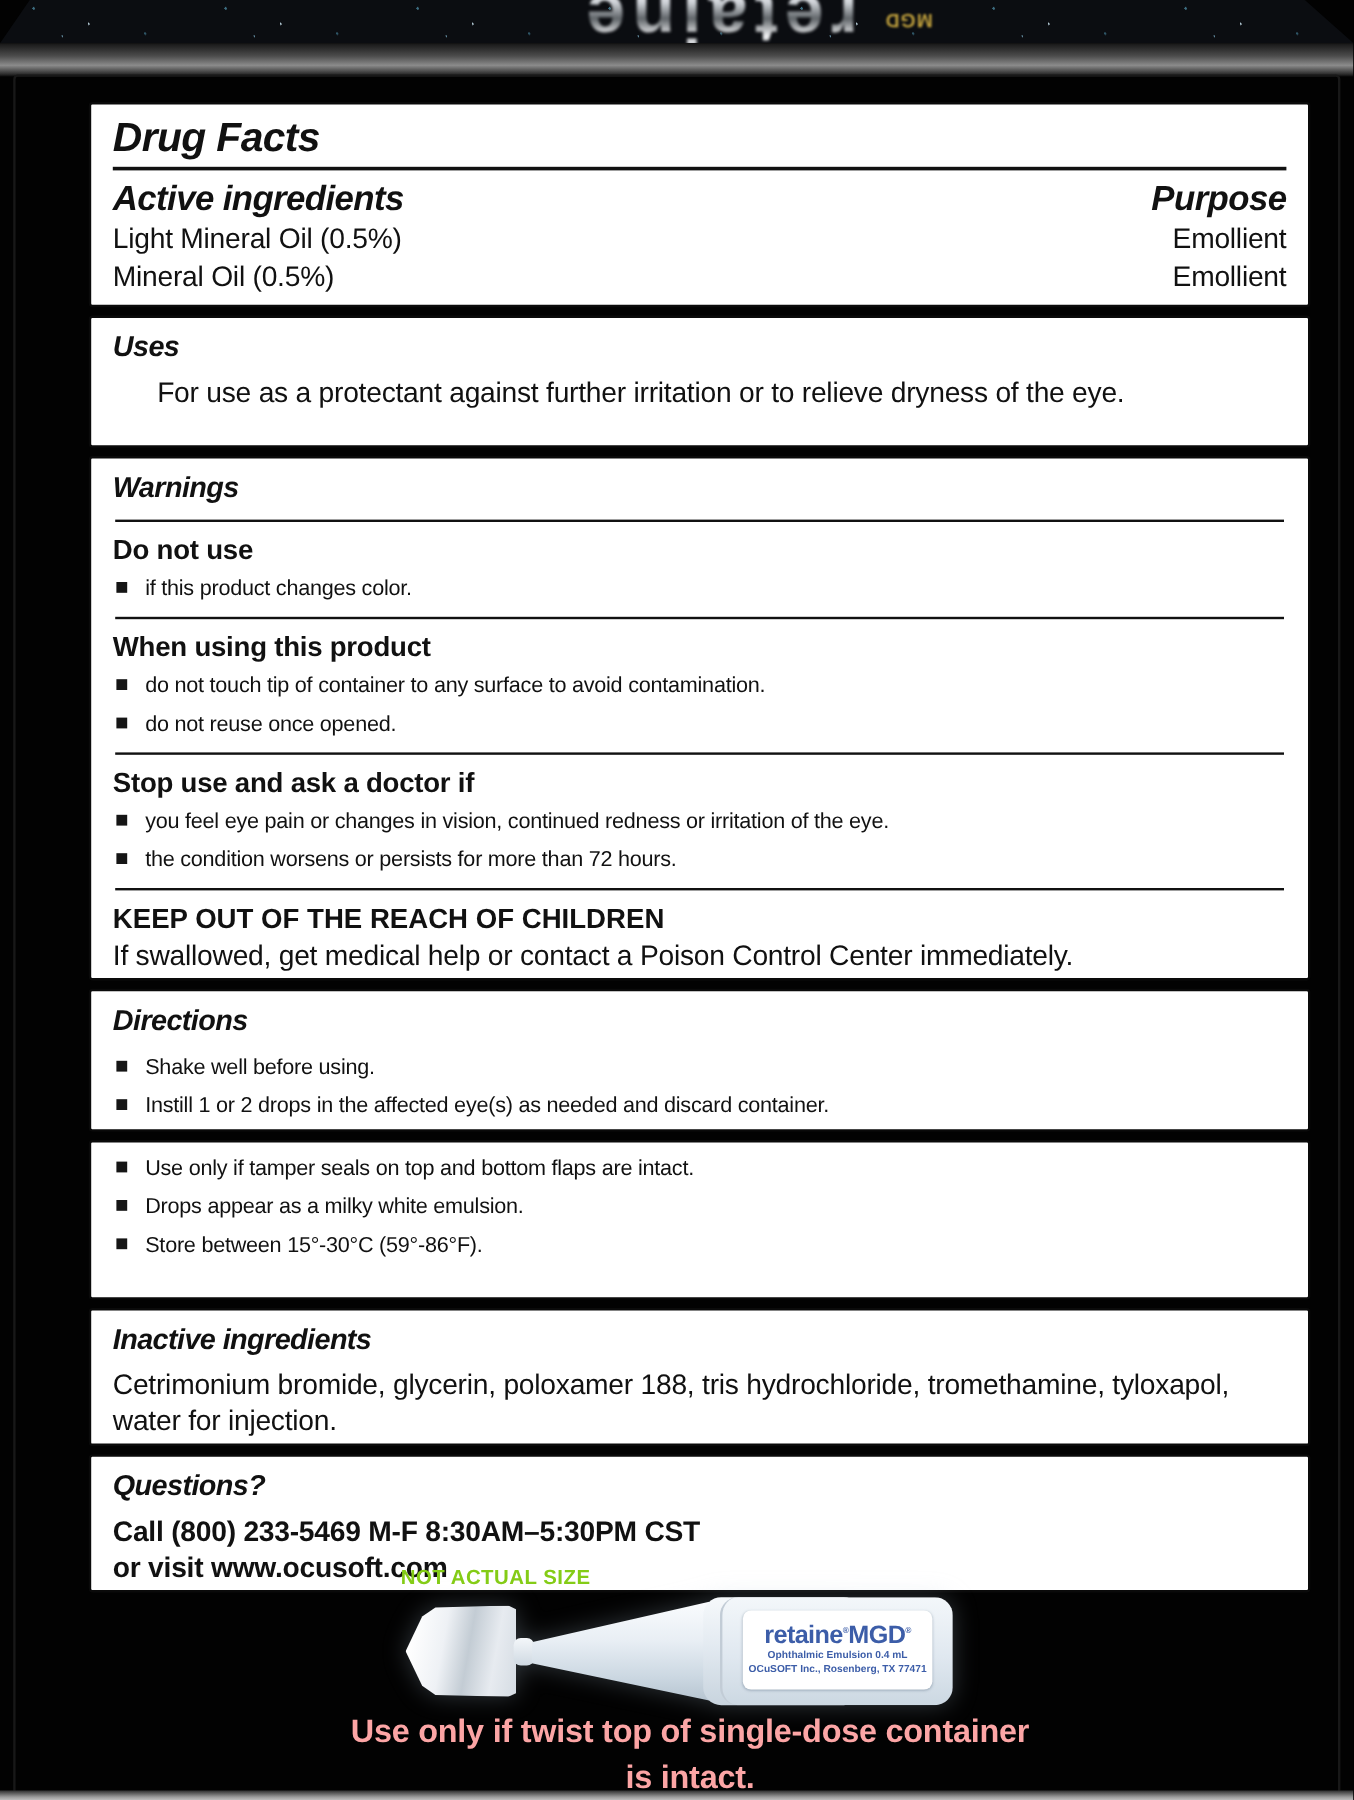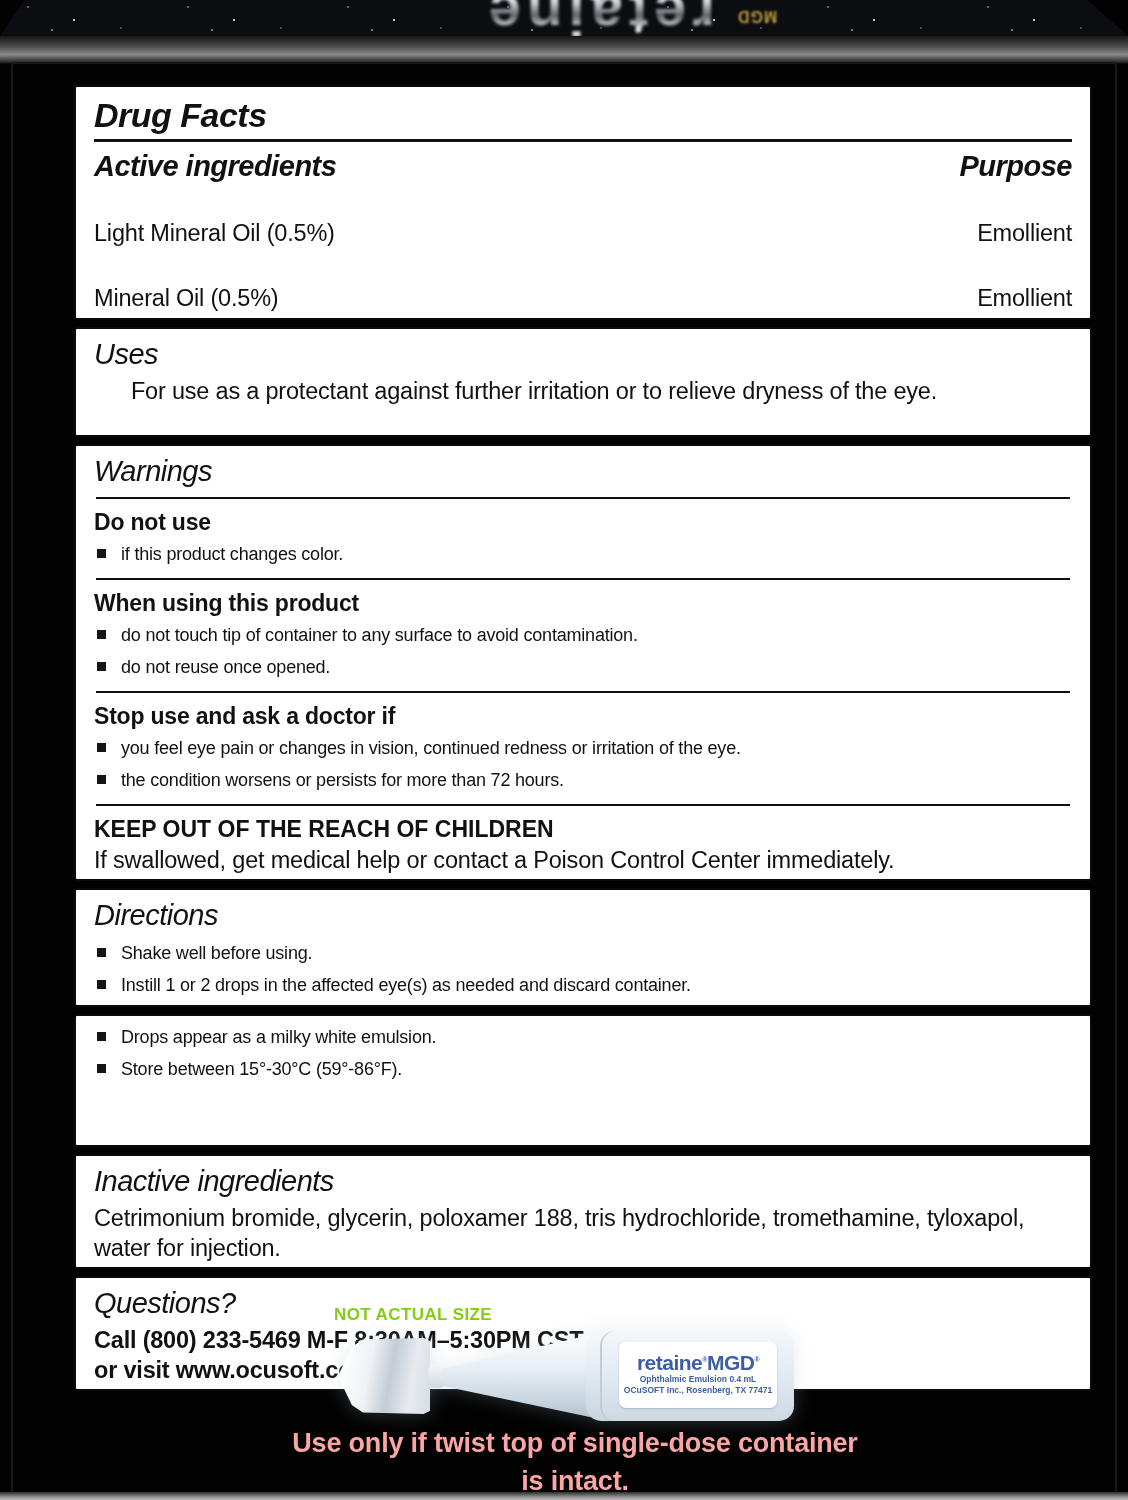--- a/index.html
+++ b/index.html
@@ -29,26 +29,26 @@
 
   
   .sections{position:absolute;left:74px;top:85px;width:1018px;display:flex;flex-direction:column;gap:7px;}
   .section{background:#fff;border:2px solid #0a0a0a;border-radius:3px;
            padding:5px 18px 4px;box-sizing:border-box;}
   .df-title{font-style:italic;font-weight:700;font-size:34px;line-height:42px;
             letter-spacing:-0.5px;margin:2px 0 2px;}
   .rule{border:0;border-top:3px solid #111;margin:3px 0 6px;}
   .ai-heads{display:flex;justify-content:space-between;align-items:flex-start;
             font-style:italic;font-weight:700;font-size:29px;line-height:36px;letter-spacing:-0.5px;}
-  .ing-row{display:flex;align-items:center;font-size:23.5px;line-height:31px;letter-spacing:-0.2px;margin-top:34px;}
+  .ing-row{display:flex;align-items:center;font-size:23.5px;line-height:31px;letter-spacing:-0.2px;}
   .ing-row .leader{flex:1;margin:0 3px;
             background-image:radial-gradient(circle,#151515 1.4px,transparent 1.8px);
             background-size:8.5px 8.5px;background-repeat:repeat-x;
             background-position:left bottom 7px;}
-  .sec-head{font-style:italic;font-weight:400;font-size:29px;line-height:36px;
+  .sec-head{font-style:italic;font-weight:700;font-size:24px;line-height:36px;
             letter-spacing:-0.5px;margin:2px 0 4px;}
   .body{font-size:23.5px;line-height:30px;margin:0;letter-spacing:-0.2px;}
   .bold{font-weight:700;}
   .subhead{font-size:23px;font-weight:700;line-height:31px;margin:0;letter-spacing:-0.2px;}
   .caps{letter-spacing:0;}
   ul.bullets{list-style:none;margin:0;padding:0;}
   .bullets li{position:relative;padding-left:27px;font-size:18px;line-height:32px;letter-spacing:-0.2px;}
   .bullets li::before{content:"";position:absolute;left:3px;top:11px;width:9px;height:9px;background:#151515;}
   hr.sub{border:0;border-top:2.5px solid #111;margin:8px 2px;}
   .uses-text{max-width:880px;text-align:center;}
@@ -149,20 +149,21 @@
     <div class="section" style="min-height:103px">
       <div class="sec-head">Directions</div>
       <ul class="bullets">
           <li>Shake well before using.</li>
           <li>Instill 1 or 2 drops in the affected eye(s) as needed and discard container.</li>
         </ul>
     </div>
 
     <div class="section" style="min-height:133px">
       <ul class="bullets">
+          <li>Use only if tamper seals on top and bottom flaps are intact.</li>
           <li>Drops appear as a milky white emulsion.</li>
           <li>Store between 15°-30°C (59°-86°F).</li>
         </ul>
     </div>
 
     <div class="section" style="min-height:108px">
       <div class="sec-head">Inactive ingredients</div>
       <p class="body">Cetrimonium bromide, glycerin, poloxamer 188, tris hydrochloride, tromethamine, tyloxapol, water for injection.</p>
     </div>
 

